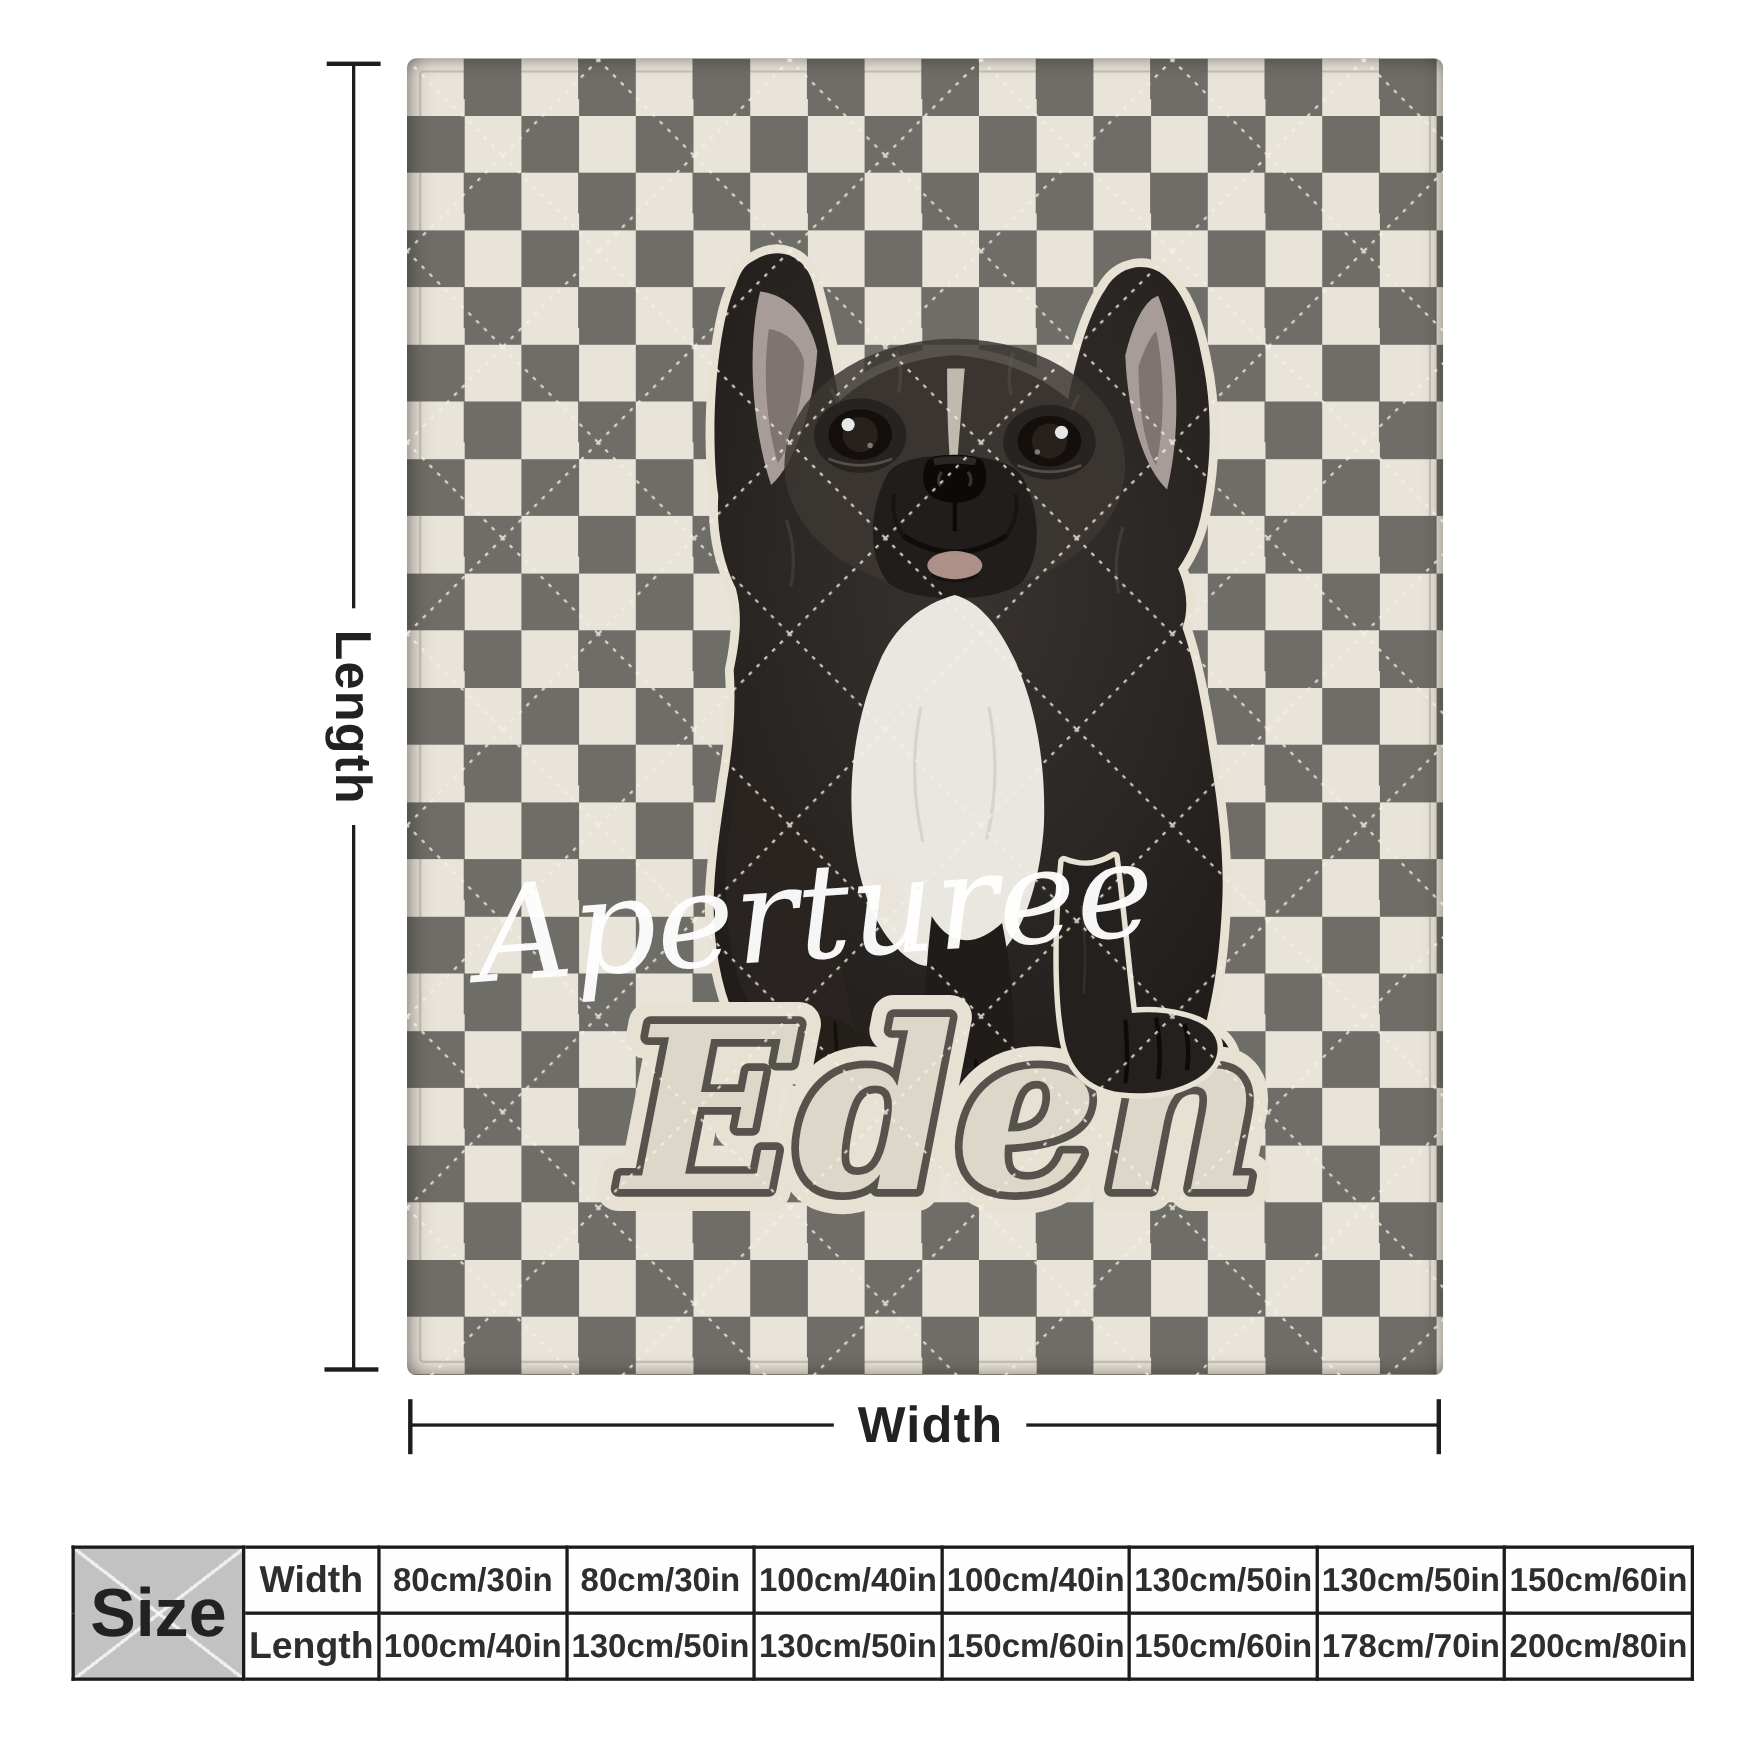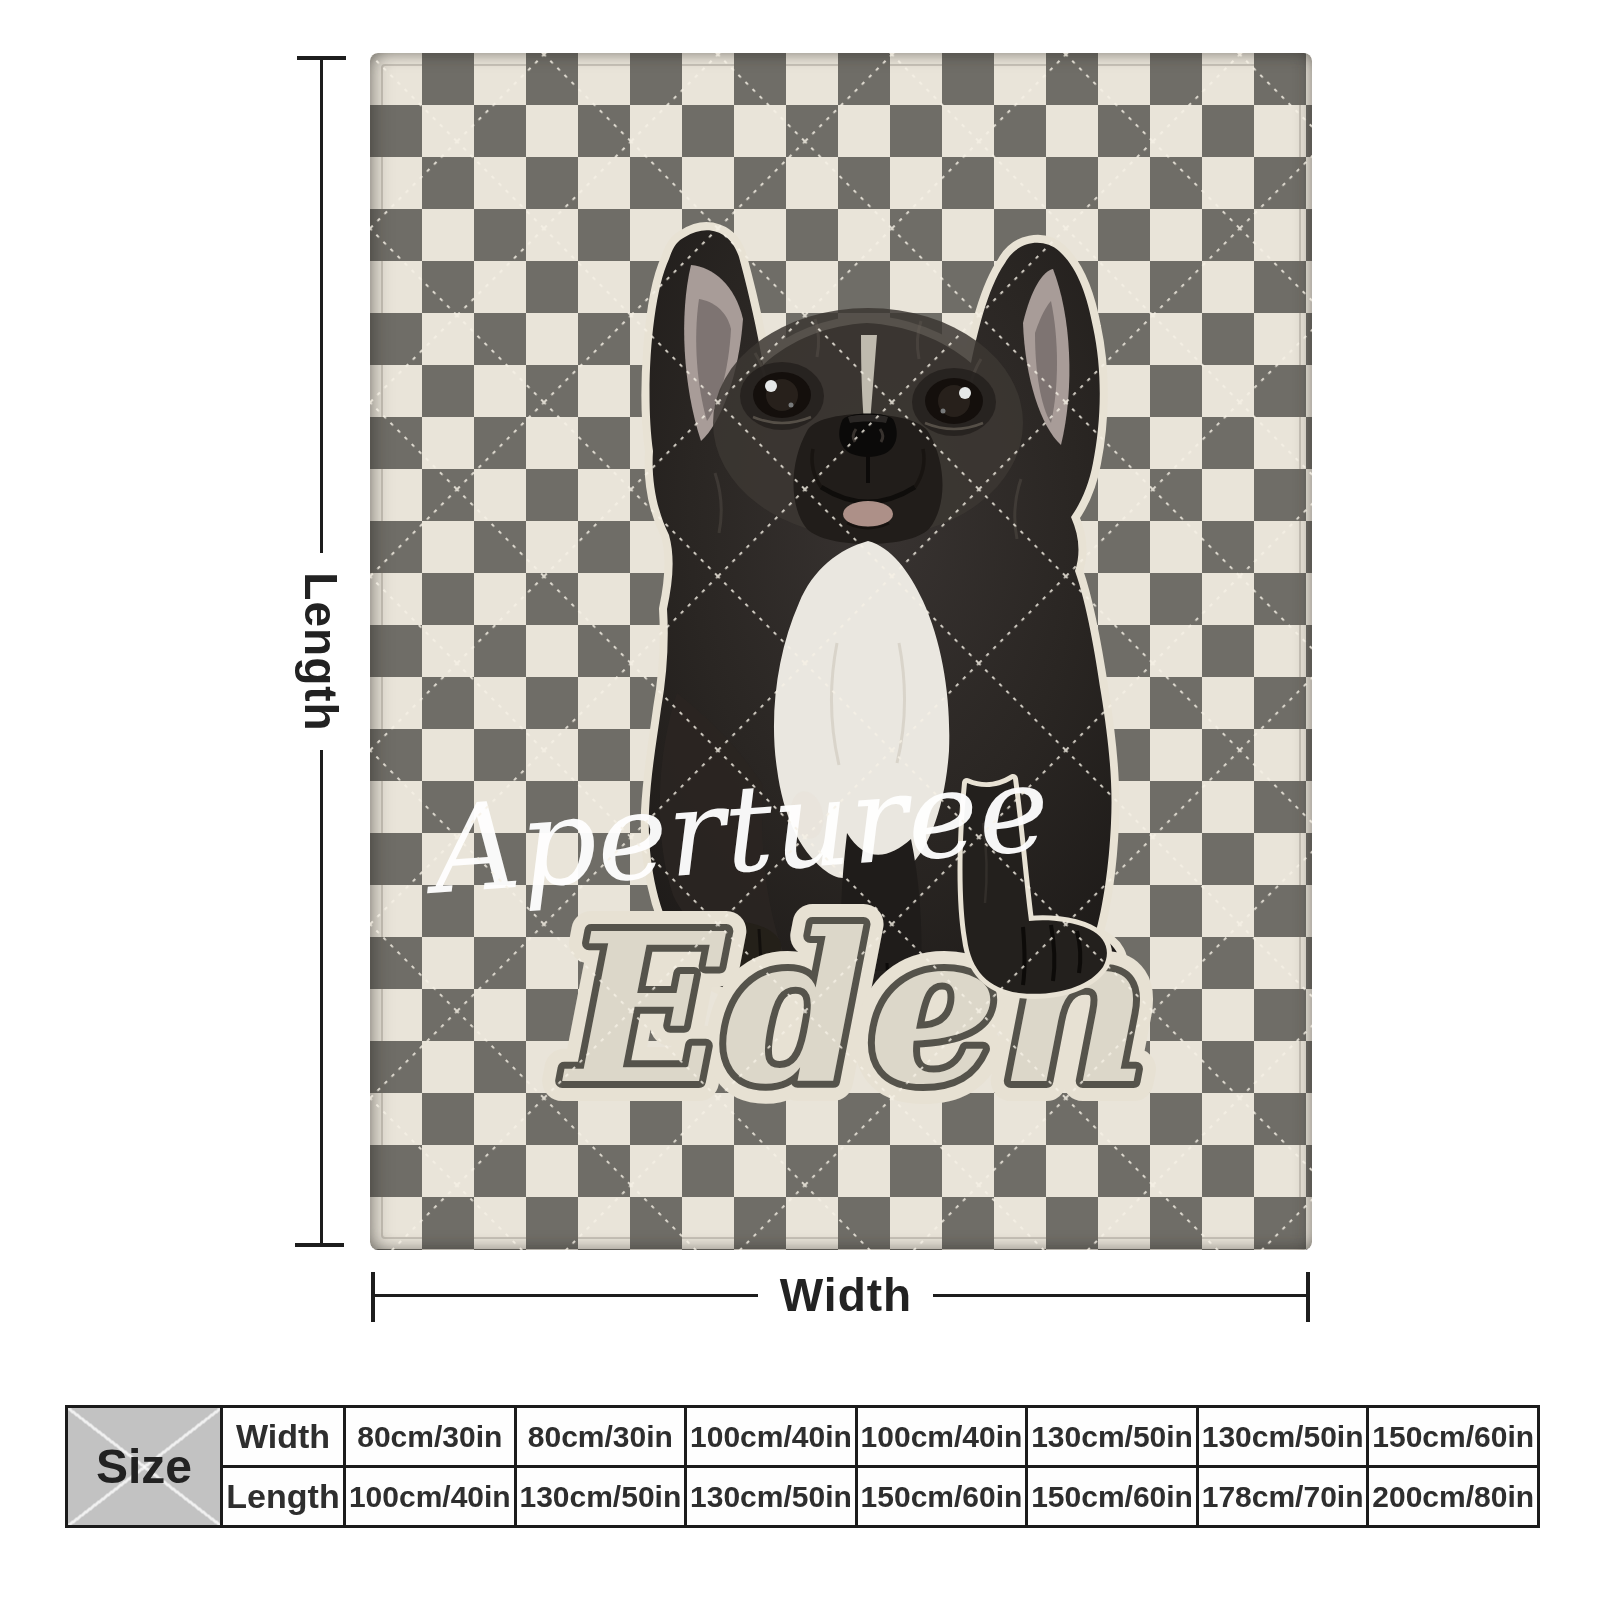--- a/index.html
+++ b/index.html
@@ -29,21 +29,21 @@
   #len-label{left:321px;top:652px;transform:translate(-50%,-50%) rotate(90deg);}
   #wid-label{left:846px;top:1295px;transform:translate(-50%,-50%);}
 
   
   .size-table{position:absolute;left:65px;top:1405px;width:1475px;height:123px;
     border-collapse:collapse;table-layout:fixed;}
   .size-table td{border:3px solid #1b1b1b;text-align:center;vertical-align:middle;
     color:#2e2e2e;font-size:30px;padding:0;background:#fefefe;font-weight:bold;}
   .size-table td.rowlab{font-weight:bold;font-size:34px;width:120px;}
   .size-table td.corner{
-    width:152px;font-weight:bold;font-size:48px;color:#222;
+    width:152px;font-weight:bold;font-size:62px;color:#222;
     background-color:#c2c2c2;
     background-image:
       linear-gradient(to bottom right, transparent 49.2%, rgba(255,255,255,.75) 49.2% 50.8%, transparent 50.8%),
       linear-gradient(to bottom left,  transparent 49.2%, rgba(255,255,255,.75) 49.2% 50.8%, transparent 50.8%);
   }
 </style>
 </head>
 <body>
 
 <div class="stage">

